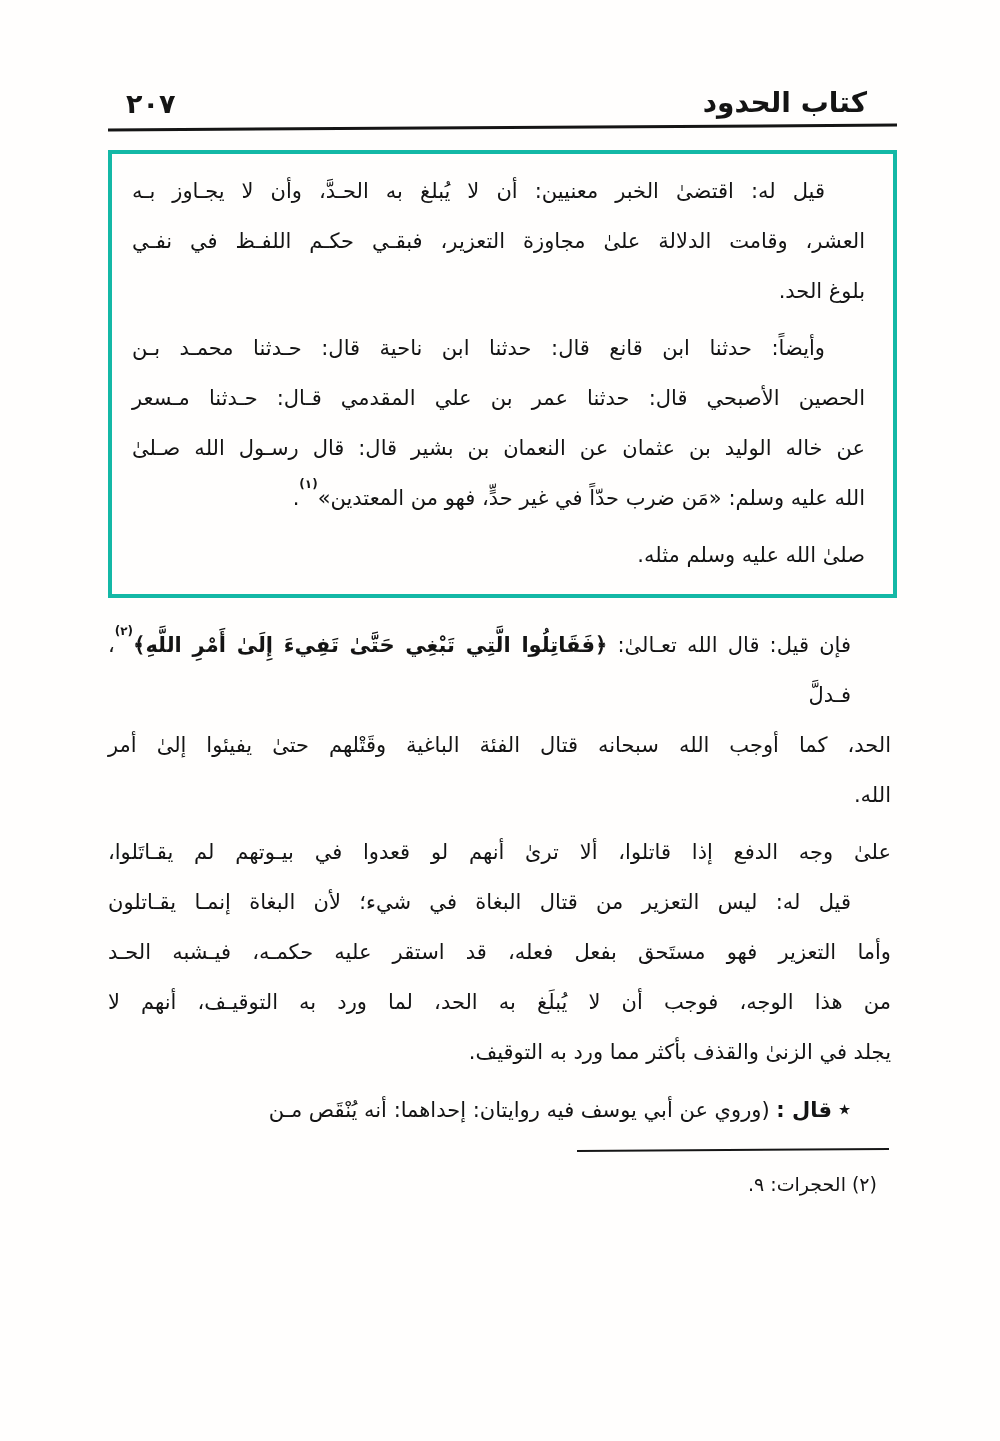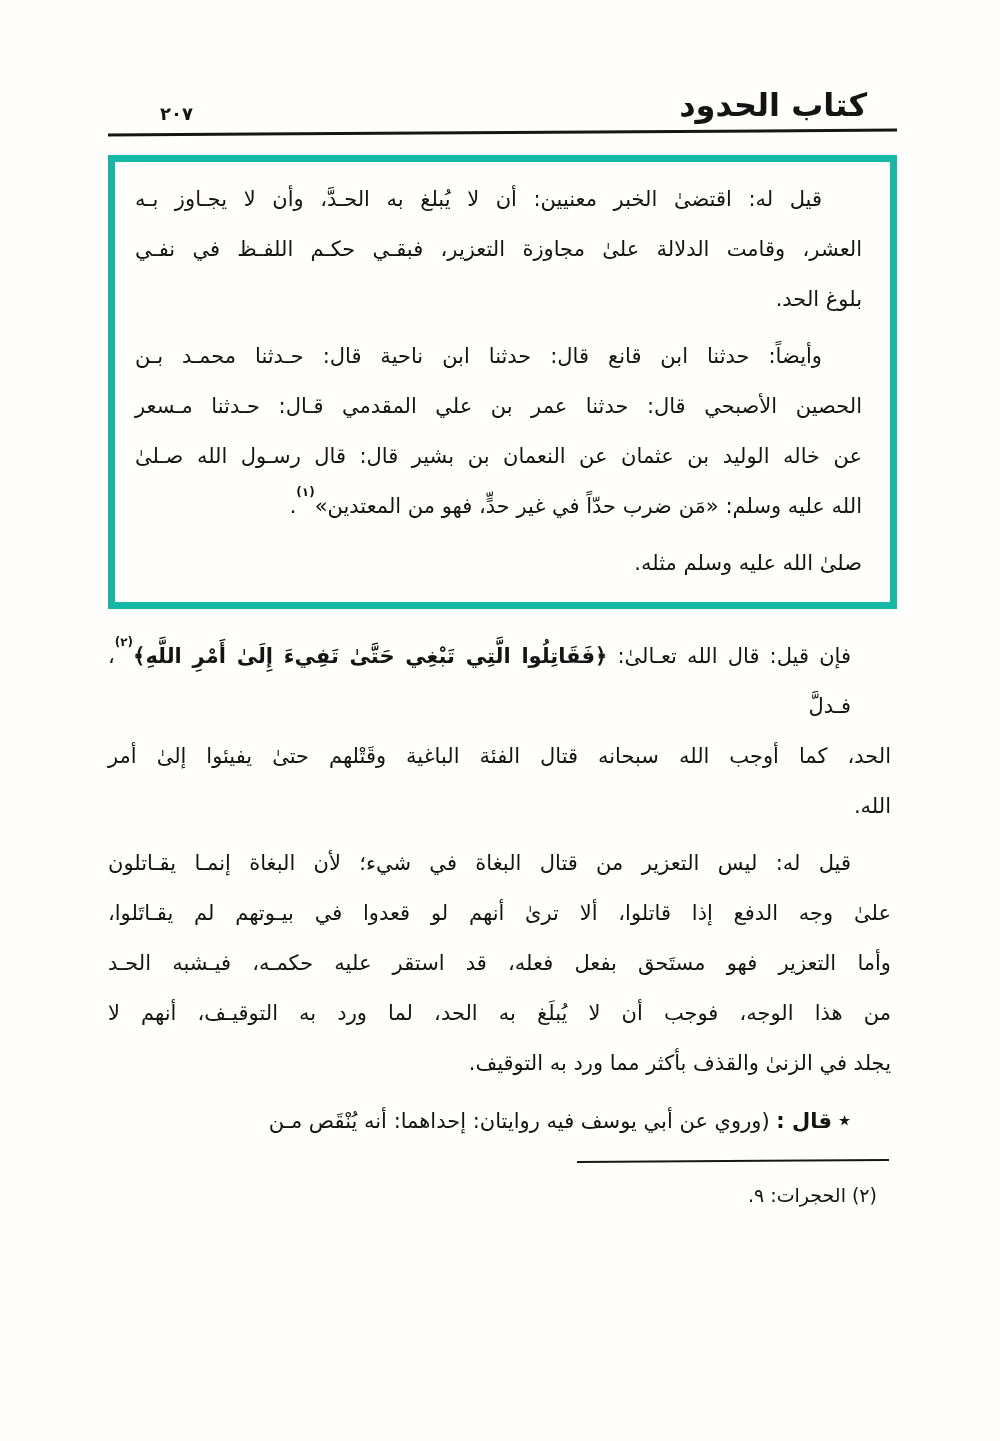--- a/index.html
+++ b/index.html
@@ -11,26 +11,26 @@
     overflow:hidden;
     box-sizing:border-box;
     padding-top:86px;
     font-family:"DejaVu Sans","Liberation Sans",sans-serif;
     color:#141414;
     direction:rtl;
   }
   .content{margin:0 103px 0 108px;}
   
   .header{display:flex;justify-content:space-between;align-items:flex-end;padding:0 30px 0 18px;}
-  .header .title{font-size:32px;font-weight:bold;}
-  .header .pagenum{font-size:18px;font-weight:bold;letter-spacing:2px;margin-left:34px;}
+  .header .title{font-size:28px;font-weight:bold;}
+  .header .pagenum{font-size:27px;font-weight:bold;letter-spacing:2px;}
   .header-rule{height:3px;background:#151515;margin-top:7px;transform:rotate(-0.35deg);}
   
   .hl-box{
-    border:7px solid #14b8a6;
+    border:4px solid #14b8a6;
     margin-top:21px;
     padding:12px 28px 14px 20px;
     box-sizing:border-box;
   }
   
   .para{margin:7px 0 0 0;}
   .para:first-child{margin-top:0;}
   .ln{
     font-size:21px;
     line-height:50px;
@@ -93,22 +93,22 @@
 
     <div class="outer">
 
       <div class="para" style="margin-top:16px;">
         <div class="ln indent"><span>فإن قيل: قال الله تعـالىٰ: </span><span class="verse">﴿فَقَاتِلُوا الَّتِي تَبْغِي حَتَّىٰ تَفِيءَ إِلَىٰ أَمْرِ اللَّهِ﴾</span><sup class="fn-ref">(٢)</sup><span>، فـدلَّ</span></div>
         <div class="ln">الحد، كما أوجب الله سبحانه قتال الفئة الباغية وقَتْلهم حتىٰ يفيئوا إلىٰ أمر</div>
         <div class="ln last">الله.</div>
       </div>
 
       <div class="para">
+        <div class="ln">علىٰ وجه الدفع إذا قاتلوا، ألا ترىٰ أنهم لو قعدوا في بيـوتهم لم يقـاتَلوا،</div>
         <div class="ln indent">قيل له: ليس التعزير من قتال البغاة في شيء؛ لأن البغاة إنمـا يقـاتلون</div>
-        <div class="ln">علىٰ وجه الدفع إذا قاتلوا، ألا ترىٰ أنهم لو قعدوا في بيـوتهم لم يقـاتَلوا،</div>
         <div class="ln">وأما التعزير فهو مستَحق بفعل فعله، قد استقر عليه حكمـه، فيـشبه الحـد</div>
         <div class="ln">من هذا الوجه، فوجب أن لا يُبلَغ به الحد، لما ورد به التوقيـف، أنهم لا</div>
         <div class="ln last">يجلد في الزنىٰ والقذف بأكثر مما ورد به التوقيف.</div>
       </div>
 
       <div class="para">
         <div class="ln last indent"><span class="star">٭</span><span class="bold">قال :</span><span> (وروي عن أبي يوسف فيه روايتان: إحداهما: أنه يُنْقَص مـن</span></div>
       </div>
 
       <div class="footnotes">

